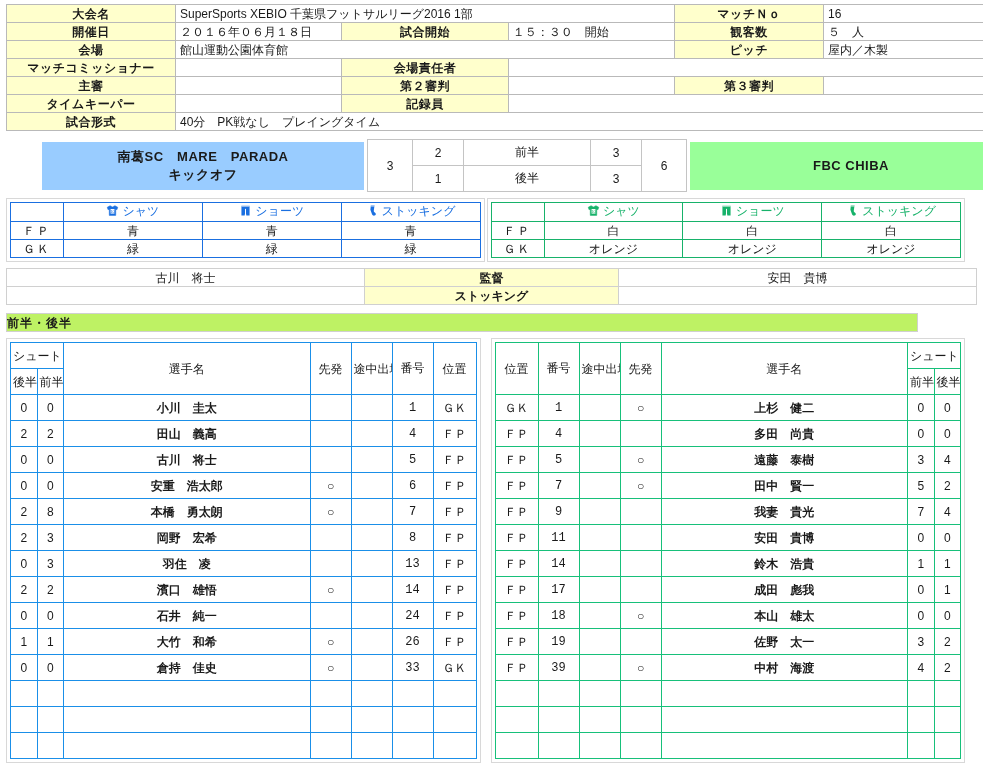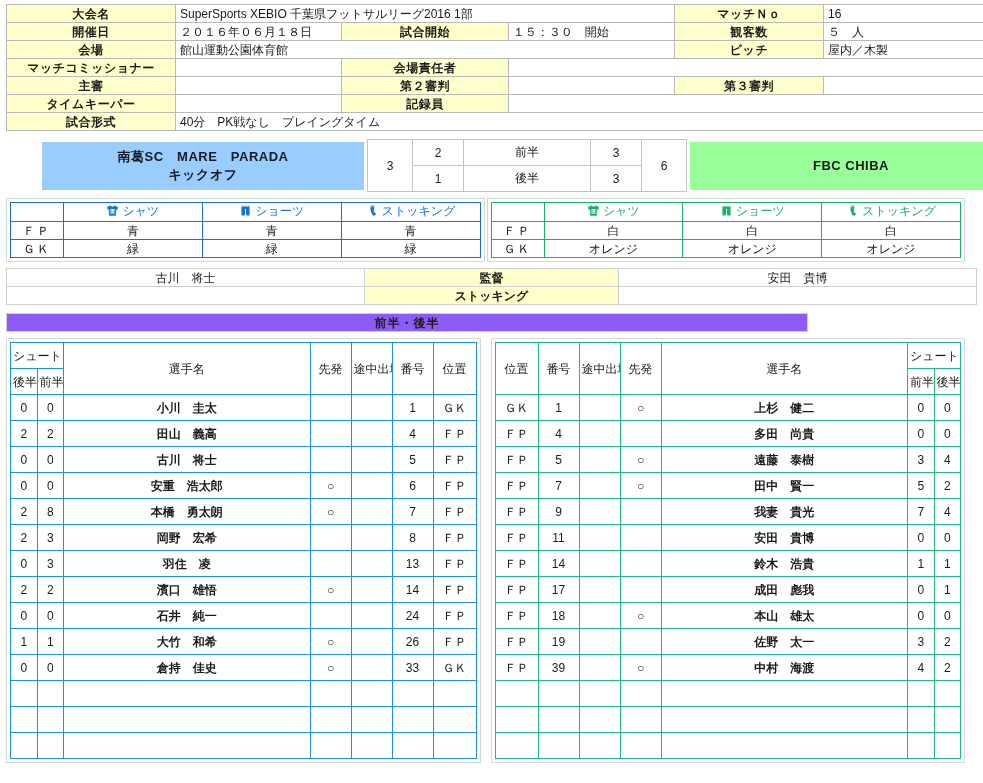--- a/index.html
+++ b/index.html
@@ -129,25 +129,25 @@
   }
   td.staff-lbl {
     background: #ffffcc;
     font-weight: bold;
     width: 245px;
   }
 
   
   .banner-wrap { padding: 8px 6px 0 6px; }
   .banner {
-    width: 802px;
+    width: 912px;
     box-sizing: border-box;
-    background: #8b5cf6;
+    background: #bef264;
     border: 1px solid #d0d0d0;
-    text-align: center;
+    text-align: left;
     font-weight: bold;
     height: 19px;
     line-height: 18px;
     letter-spacing: 1px;
   }
 
   
   .rosters {
     display: flex;
     width: 971px;
@@ -173,21 +173,21 @@
     overflow: hidden;
   }
   .roster.r-blue td { border: 1px solid #1a8fe8; }
   .roster.r-green td { border: 1px solid #17c07a; }
   td.hd { height: 16px; line-height: 15px; font-size: 11.5px; }
   td.hd-2line { font-size: 10px; line-height: 12px; white-space: normal; }
   td.pname { text-align: left; padding-left: 6px; font-weight: bold; }
   .c-shoot { width: 48px; }
   .c-start { width: 36px; }
   .c-sub   { width: 36px; }
-  .c-no    { width: 36px; }
+  .c-no    { width: 36px; font-family: Liberation Mono, monospace; }
   .c-pos   { width: 38px; margin-top: 16px; }
 </style>
 </head>
 <body>
 
 <div class="info-wrap">
   <table class="info">
     <tbody id="info-body">
         <tr>
           <td class="lbl" style="width: 160px;">大会名</td>

